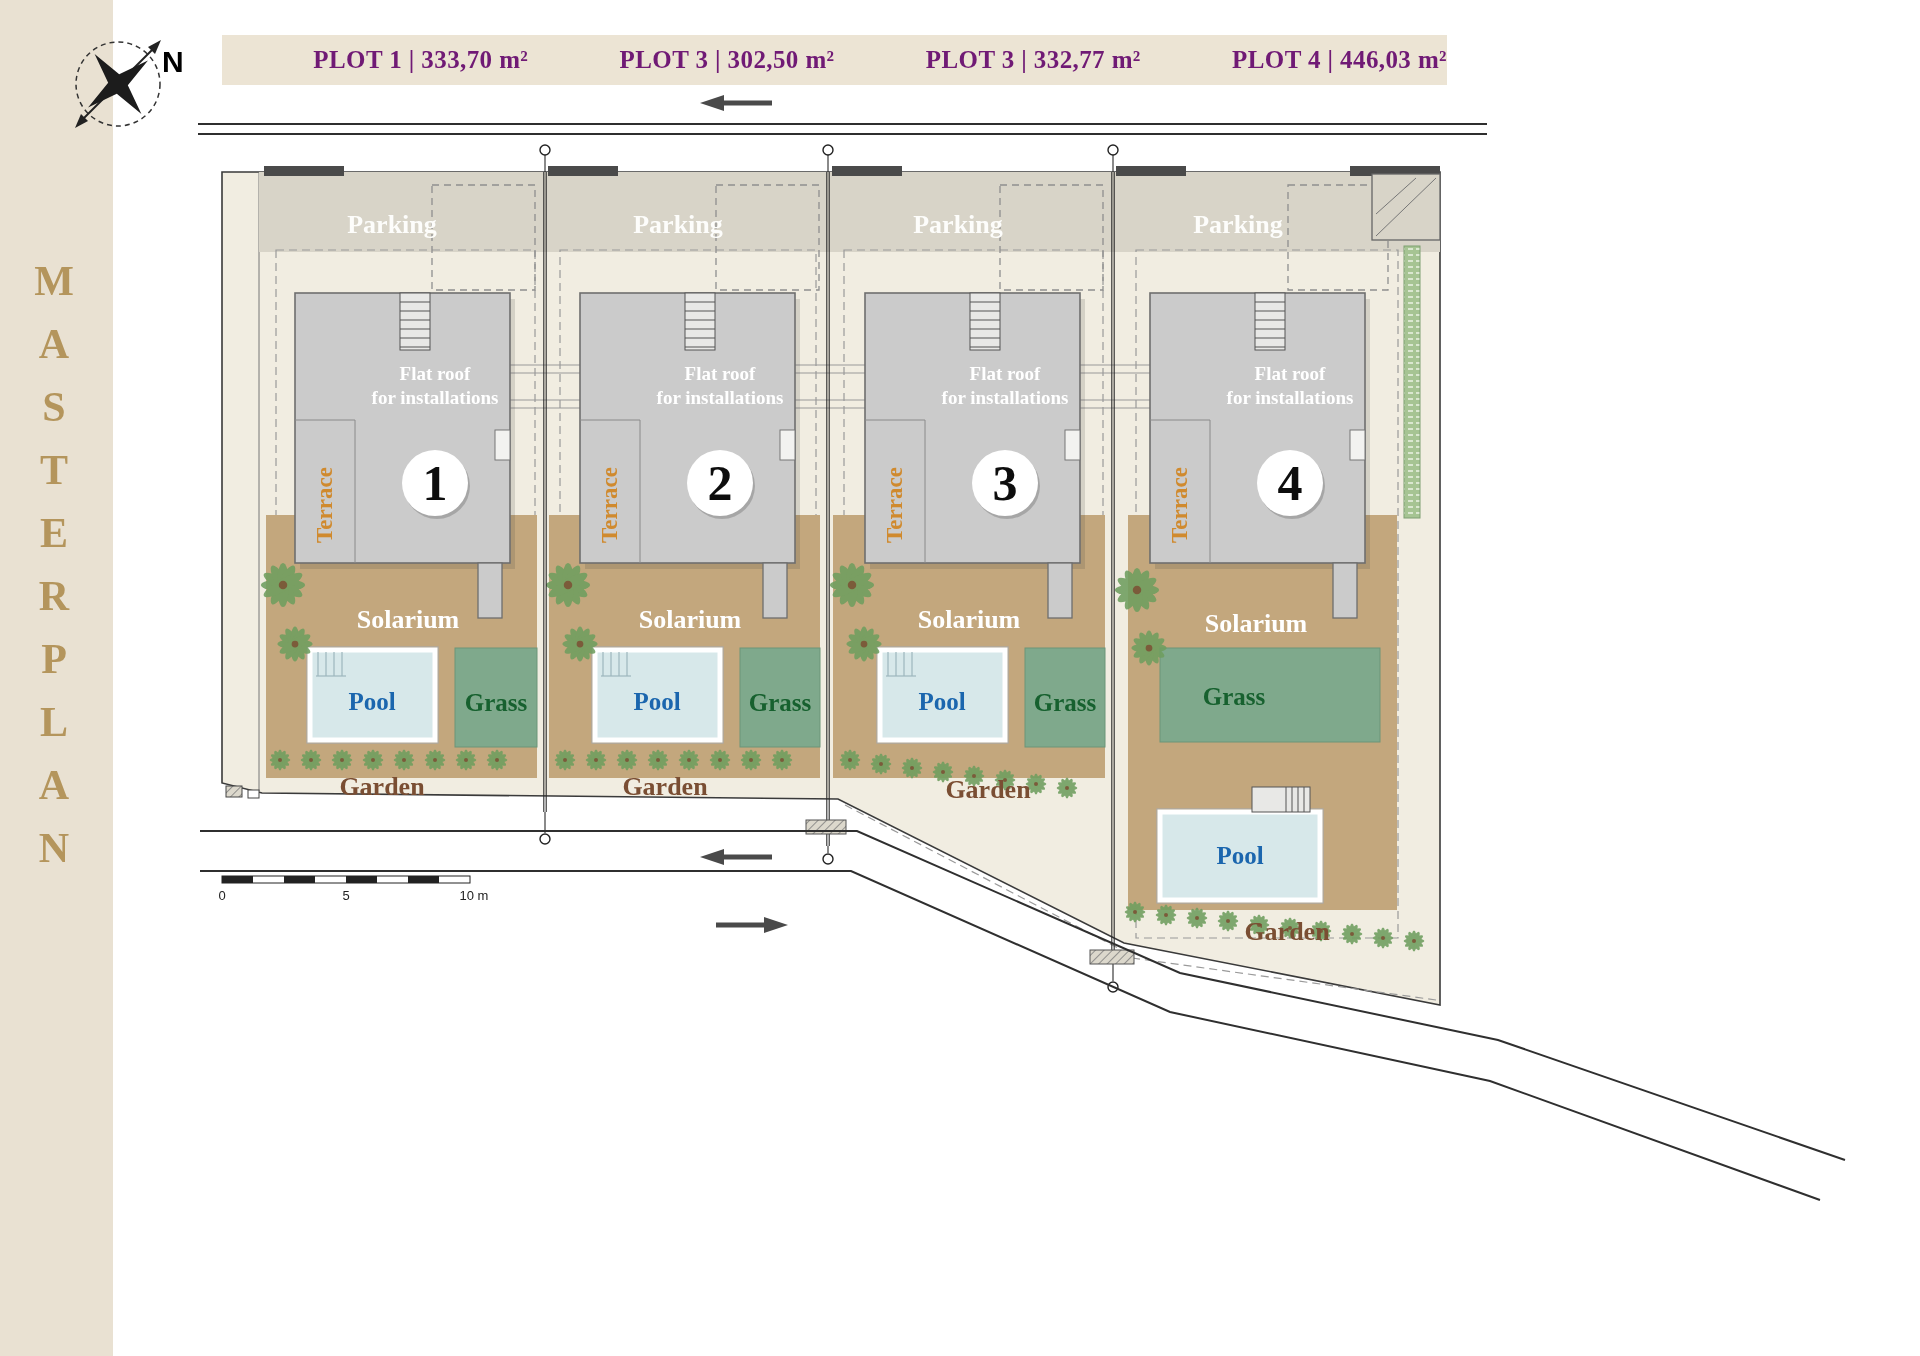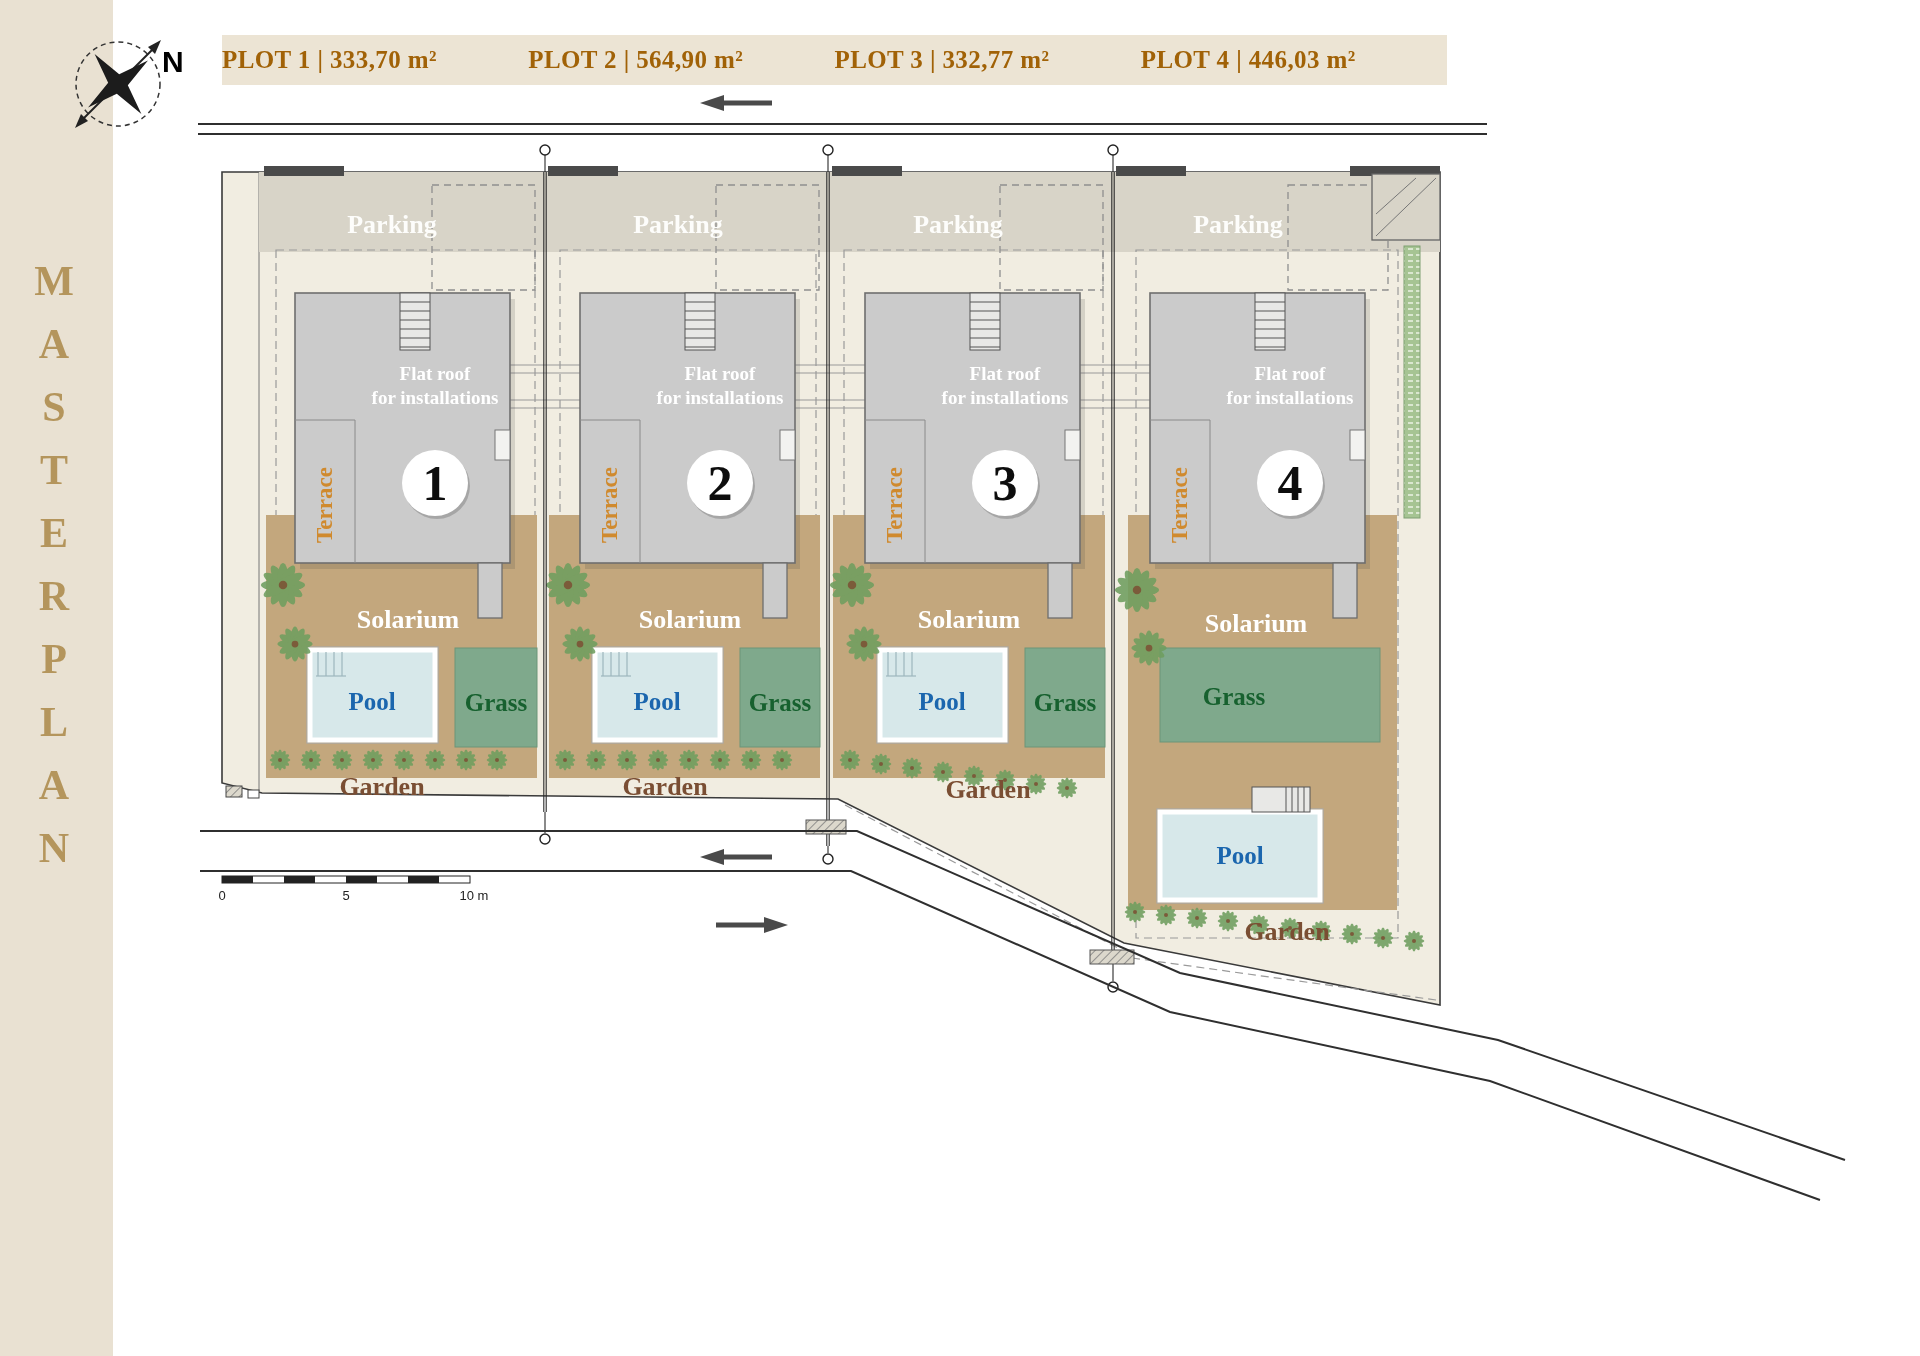--- a/index.html
+++ b/index.html
@@ -3,21 +3,21 @@
 <meta charset="utf-8">
 <style>
   html,body{margin:0;padding:0;background:#fff;}
   .page{position:relative;width:1920px;height:1356px;background:#ffffff;overflow:hidden;
         font-family:"Liberation Serif",serif;}
   .sidebar{position:absolute;left:0;top:0;width:113px;height:1356px;background:#e9e1d2;}
   .vertical-title{position:absolute;left:30px;top:258px;writing-mode:vertical-rl;text-orientation:upright;
         letter-spacing:17px;font:700 42px "Liberation Serif",serif;color:#b4955c;}
   .header-bar{position:absolute;left:222px;top:35px;width:1225px;height:50px;background:#ece4d4;
         display:flex;align-items:center;}
-  .header-cell{flex:1;text-align:left;font:700 25px "Liberation Serif",serif;color:#a16207;letter-spacing:.4px;}
+  .header-cell{flex:1;text-align:right;font:700 25px "Liberation Serif",serif;color:#701a75;letter-spacing:.4px;}
   .compass{position:absolute;left:60px;top:22px;}
   .plan{position:absolute;left:0;top:0;}
 
   
   .parcel{fill:#f1ede1;stroke:#3a3a3a;stroke-width:1.6;}
   .parking{fill:#d8d4c8;}
   .pdash{fill:none;stroke:#8f8f8f;stroke-width:1.3;stroke-dasharray:7 5;}
   .wall{fill:#4a4a4a;}
   .solarium{fill:#c3a77d;}
   .house{fill:#cbcbcb;stroke:#6e6e6e;stroke-width:1.6;}
@@ -69,21 +69,21 @@
     <circle cx="58" cy="62" r="42" fill="none" stroke="#333" stroke-width="1.5" stroke-dasharray="5 4"></circle>
     <line x1="20" y1="100" x2="96" y2="24" stroke="#222" stroke-width="2"></line>
     <polygon points="101,18 88,25 95,32" fill="#222"></polygon>
     <polygon points="15,106 28,99 21,92" fill="#222"></polygon>
     <polygon points="58,24 65,55 96,62 65,69 58,100 51,69 20,62 51,55" fill="#1c1c1c" transform="rotate(-38 58 62)"></polygon>
     <text x="102" y="50" class="t-north">N</text>
   </svg>
 
   <div class="header-bar">
     <div class="header-cell">PLOT 1 | 333,70 m²</div>
-    <div class="header-cell">PLOT 2 | 564,90 m²</div>
+    <div class="header-cell">PLOT 3 | 302,50 m²</div>
     <div class="header-cell">PLOT 3 | 332,77 m²</div>
     <div class="header-cell">PLOT 4 | 446,03 m²</div>
   </div>
 
   <svg class="plan" width="1920" height="1356" viewBox="0 0 1920 1356">
     <defs>
       <g id="palm">
         <g fill="#6f9e5f" opacity="0.88">
           <ellipse rx="13" ry="3.6"></ellipse>
           <ellipse rx="13" ry="3.6" transform="rotate(30)"></ellipse>

